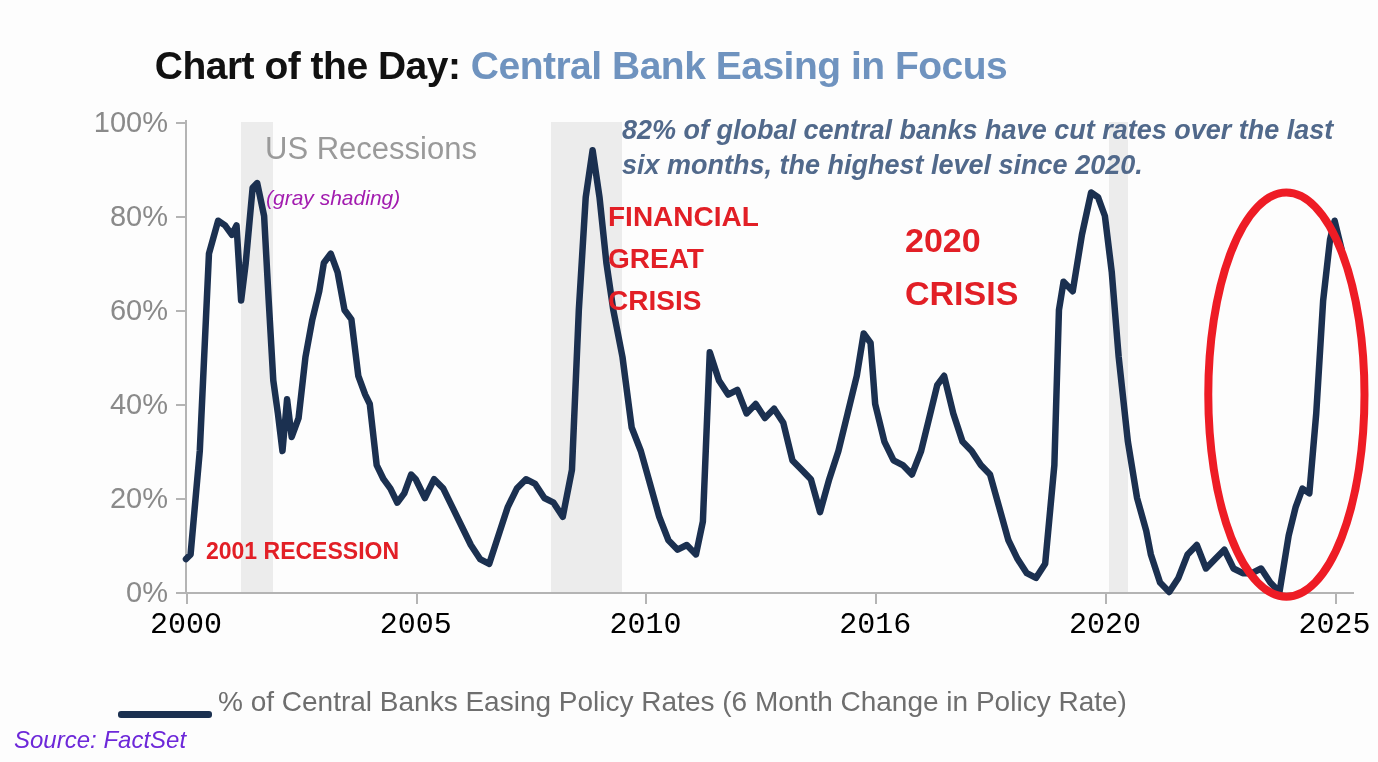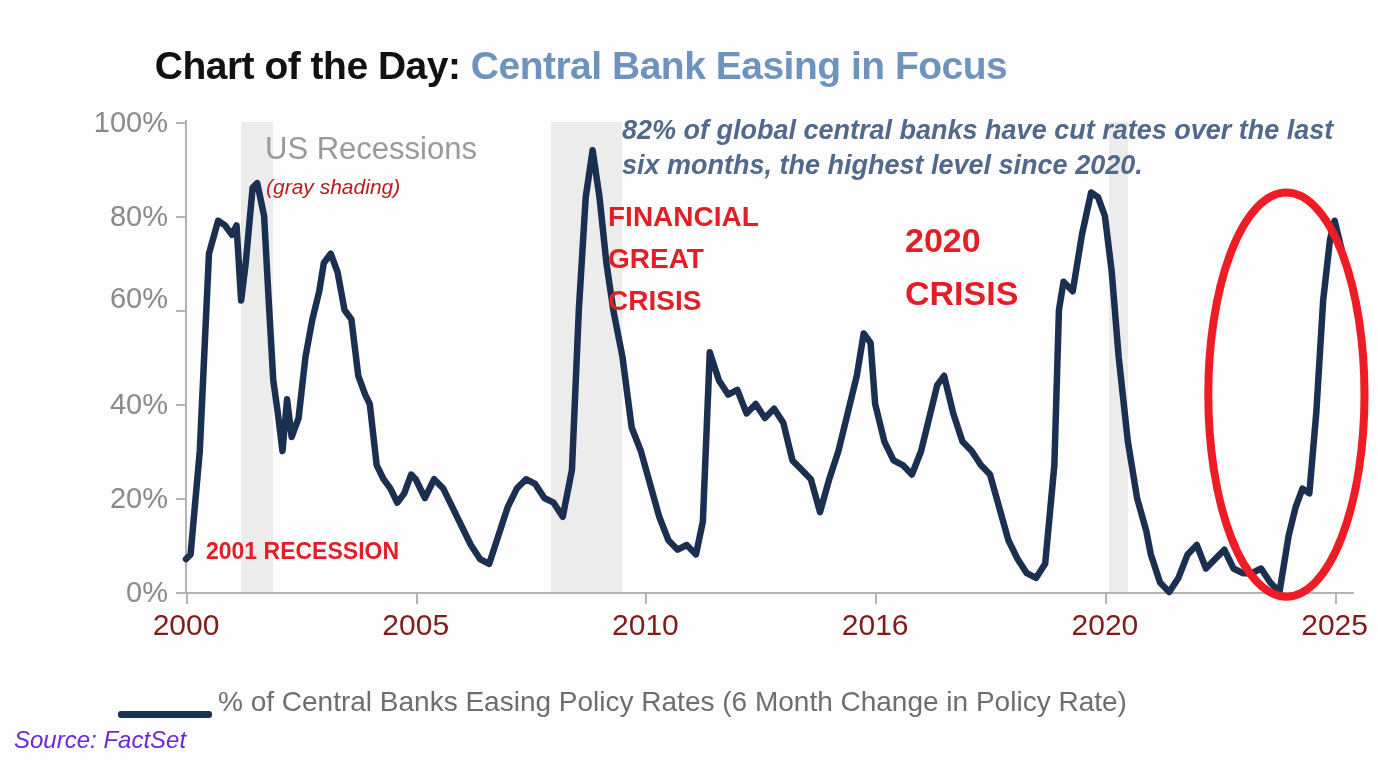--- a/index.html
+++ b/index.html
@@ -88,23 +88,24 @@
     text-align: right;
     font-size: 29px;
     color: #8a8a8a;
     white-space: nowrap;
     transform: translateY(-50%);
   }
   .x-tick-label {
     position: absolute;
     top: 608px;
     font-size: 30px;
-    color: #7f1d1d;
+    color: #000000;
     white-space: nowrap;
     transform: translateX(-50%);
+    font-family: Liberation Mono, monospace;
   }
 
   
   #plot-svg {
     position: absolute;
     left: 0;
     top: 0;
     width: 1378px;
     height: 762px;
     pointer-events: none;
@@ -115,24 +116,24 @@
     position: absolute;
     left: 265px;
     top: 131px;
     font-size: 31px;
     color: #9a9a9a;
     white-space: nowrap;
   }
   #annot-recessions-sub {
     position: absolute;
     left: 266px;
-    top: 175px;
+    top: 186px;
     font-size: 21px;
     font-style: italic;
-    color: #b91c1c;
+    color: #a21caf;
     white-space: nowrap;
   }
   #annot-headline {
     position: absolute;
     left: 622px;
     top: 113px;
     width: 730px;
     font-size: 27px;
     font-style: italic;
     font-weight: bold;
@@ -242,21 +243,21 @@
 
   <div id="source">Source: FactSet</div>
 
 <div class="y-tick-mark" style="top: 592px;"></div>
     <div class="y-tick-label" style="top: 592px;">0%</div>
     <div class="y-tick-mark" style="top: 498px;"></div>
     <div class="y-tick-label" style="top: 498px;">20%</div>
     <div class="y-tick-mark" style="top: 404px;"></div>
     <div class="y-tick-label" style="top: 404px; text-align: right;">40%</div>
     <div class="y-tick-mark" style="top: 310px;"></div>
-    <div class="y-tick-label" style="top: 298px; margin-left: 32px;">60%</div>
+    <div class="y-tick-label" style="top: 310px; margin-left: 32px;">60%</div>
     <div class="y-tick-mark" style="top: 216px;"></div>
     <div class="y-tick-label" style="top: 216px;">80%</div>
     <div class="y-tick-mark" style="top: 122px;"></div>
     <div class="y-tick-label" style="top: 122px;">100%</div>
     <div class="x-tick-mark" style="left: 186px;"></div>
     <div class="x-tick-label" style="left: 186px;">2000</div>
     <div class="x-tick-mark" style="left: 415.724px;"></div>
     <div class="x-tick-label" style="left: 415.724px;">2005</div>
     <div class="x-tick-mark" style="left: 645.449px;"></div>
     <div class="x-tick-label" style="left: 645.449px;">2010</div>

